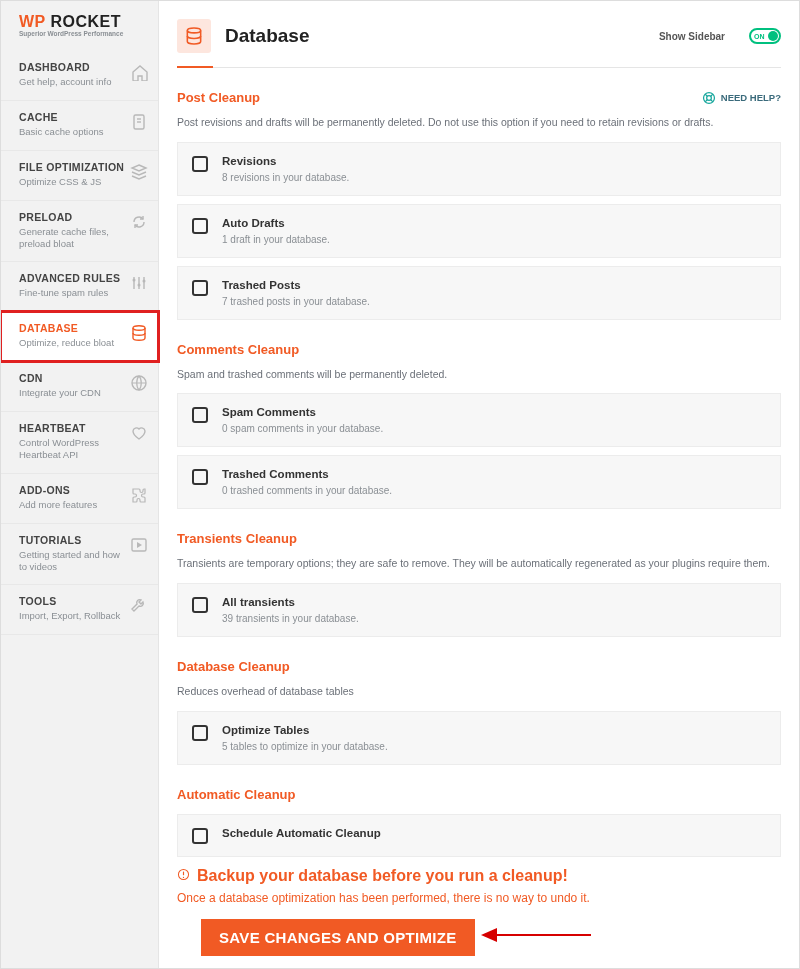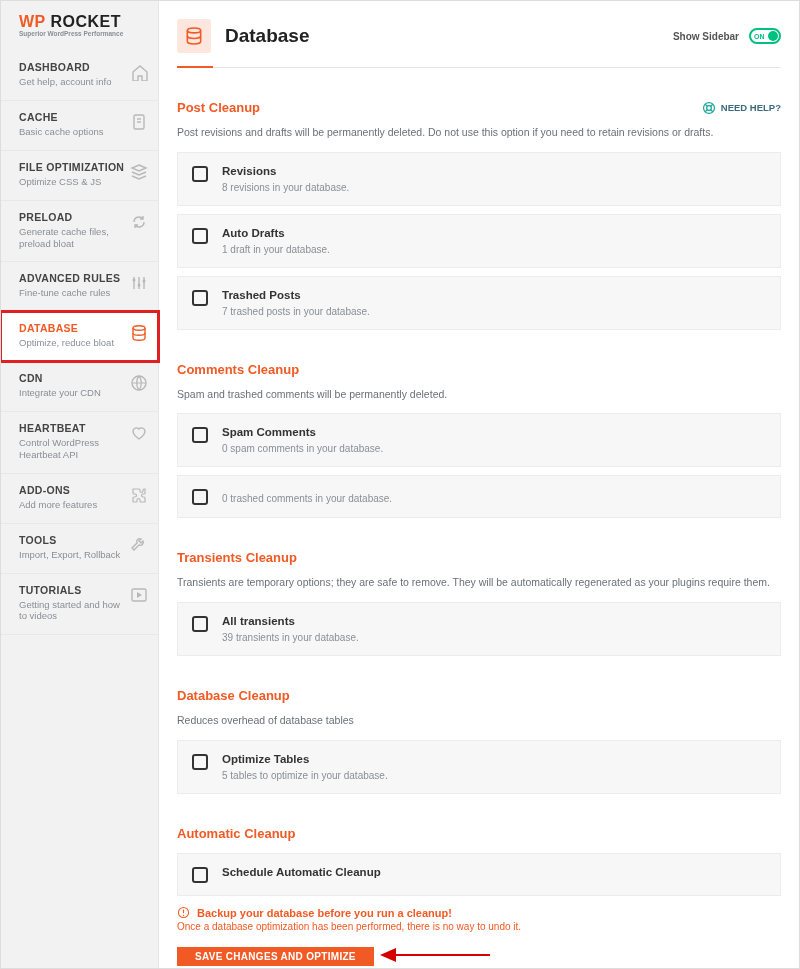--- a/index.html
+++ b/index.html
@@ -35,45 +35,45 @@
   .nav-item.active .nav-title{color:var(--orange);}
   .nav-item.active .nav-icon{color:var(--orange);}
   .nav-highlight{position:absolute;inset:-2px;border:3px solid var(--red-border);pointer-events:none;}
   
   .main{flex:1;padding:0 18px 0 18px;overflow-y:auto;}
   .main::-webkit-scrollbar{width:0;}
   .page-header{display:flex;align-items:center;padding:18px 0 14px;border-bottom:1px solid var(--line);position:relative;}
   .page-icon-wrap{width:34px;height:34px;background:var(--orange-soft);border-radius:3px;display:flex;align-items:center;justify-content:center;color:var(--orange);}
   .page-title{font-size:19px;font-weight:600;margin-left:14px;color:#222;}
   .page-title-underline{position:absolute;bottom:-1px;left:0;width:36px;height:2px;background:var(--orange);}
-  .header-right{margin-left:auto;display:flex;align-items:center;gap:10px;}
+  .header-right{margin-left:auto;display:flex;align-items:center;gap:24px;}
   .show-sidebar-label{font-size:10px;font-weight:700;color:#555;}
   .toggle{width:32px;height:16px;border:2px solid var(--green);border-radius:10px;position:relative;display:flex;align-items:center;}
   .toggle .on{font-size:7px;font-weight:800;color:var(--green);margin-left:3px;}
   .toggle .dot{width:10px;height:10px;background:var(--green);border-radius:50%;position:absolute;right:1px;}
   
-  .section{margin-top:32px;}
+  .section{margin-top:22px;}
   .section-head{display:flex;align-items:center;justify-content:space-between;}
   .section-title{font-size:13px;font-weight:700;color:var(--orange);}
   .section-desc{font-size:10.5px;color:var(--muted2);margin-top:10px;line-height:1.4;}
   .need-help{display:flex;align-items:center;gap:5px;font-size:9.5px;font-weight:700;color:#3a6a7b;cursor:pointer;}
   .need-help svg{width:14px;height:14px;color:#1aa89e;}
   .option-list{margin-top:12px;}
   .option{background:var(--section-bg);border:1px solid #ececec;padding:12px 14px 12px 14px;display:flex;align-items:flex-start;gap:14px;margin-bottom:8px;}
   .opt-check{width:16px;height:16px;border:2px solid #333;border-radius:3px;flex-shrink:0;cursor:pointer;margin-top:1px;}
   .opt-txt{flex:1;}
   .opt-title{font-size:11.5px;font-weight:600;color:#333;}
   .opt-desc{font-size:10px;color:var(--muted);margin-top:5px;}
   
-  .warn{margin-top:10px;display:flex;align-items:center;gap:7px;color:var(--orange);font-size:11px;font-weight:600;}
+  .warn{margin-top:10px;display:flex;align-items:center;gap:7px;color:var(--orange);font-size:16px;font-weight:600;}
   .warn svg{width:13px;height:13px;}
-  .warn-sub{font-size:10px;color:var(--orange);}
+  .warn-sub{font-size:12px;color:var(--orange);margin-top:6px;}
   
   .save-row{margin-top:14px;display:flex;align-items:center;gap:6px;}
-  .save-btn{background:var(--orange);color:#fff;font-size:10px;font-weight:700;letter-spacing:0.3px;padding:4px 18px;border:none;cursor:pointer;}
+  .save-btn{background:var(--orange);color:#fff;font-size:15px;font-weight:700;letter-spacing:0.3px;padding:10px 18px;border:none;cursor:pointer;margin-left:24px;}
   .arrow{color:#d60000;}
   .arrow svg{width:110px;height:18px;}
   .spacer-bottom{height:4px;}
 </style>
 </head>
 <body>
 <div class="frame">
 <div class="layout">
 
 <svg width="0" height="0" style="position:absolute">
@@ -193,21 +193,21 @@
             </div>
             <div class="nav-icon">
               <svg width="18" height="18" viewBox="0 0 18 18">
                 <use href="#i-refresh"></use>
               </svg>
             </div>
           </div>
           <div class="nav-item">
             <div class="txt">
               <div class="nav-title">ADVANCED RULES</div>
-              <div class="nav-desc">Fine-tune cache rules</div>
+              <div class="nav-desc">Fine-tune spam rules</div>
             </div>
             <div class="nav-icon">
               <svg width="18" height="18" viewBox="0 0 18 18">
                 <use href="#i-sliders"></use>
               </svg>
             </div>
           </div>
           <div class="nav-item active">
             <div class="nav-highlight"></div>
             <div class="txt">
@@ -248,37 +248,37 @@
               <div class="nav-desc">Add more features</div>
             </div>
             <div class="nav-icon">
               <svg width="18" height="18" viewBox="0 0 18 18">
                 <use href="#i-puzzle"></use>
               </svg>
             </div>
           </div>
           <div class="nav-item">
             <div class="txt">
+              <div class="nav-title">TUTORIALS</div>
+              <div class="nav-desc">Getting started and how to videos</div>
+            </div>
+            <div class="nav-icon">
+              <svg width="18" height="18" viewBox="0 0 18 18">
+                <use href="#i-play"></use>
+              </svg>
+            </div>
+          </div>
+          <div class="nav-item">
+            <div class="txt">
               <div class="nav-title">TOOLS</div>
               <div class="nav-desc">Import, Export, Rollback</div>
             </div>
             <div class="nav-icon">
               <svg width="18" height="18" viewBox="0 0 18 18">
                 <use href="#i-wrench"></use>
-              </svg>
-            </div>
-          </div>
-          <div class="nav-item">
-            <div class="txt">
-              <div class="nav-title">TUTORIALS</div>
-              <div class="nav-desc">Getting started and how to videos</div>
-            </div>
-            <div class="nav-icon">
-              <svg width="18" height="18" viewBox="0 0 18 18">
-                <use href="#i-play"></use>
               </svg>
             </div>
           </div>
         </nav>
 </aside>
 
 <main class="main">
   <div class="page-header">
     <div class="page-icon-wrap">
       <svg width="20" height="20" viewBox="0 0 18 18">
@@ -341,20 +341,21 @@
               <div class="option">
                 <div class="opt-check"></div>
                 <div class="opt-txt">
                   <div class="opt-title">Spam Comments</div>
                   <div class="opt-desc">0 spam comments in your database.</div>
                 </div>
               </div>
               <div class="option">
                 <div class="opt-check"></div>
                 <div class="opt-txt">
+                  <div class="opt-title">Trashed Comments</div>
                   <div class="opt-desc">0 trashed comments in your database.</div>
                 </div>
               </div>
             </div>
           </div>
           <div class="section">
             <div class="section-head">
               <div class="section-title">Transients Cleanup</div>
             </div>
             <div class="section-desc">Transients are temporary options; they are safe to remove. They will be automatically regenerated as your plugins require them.</div>

